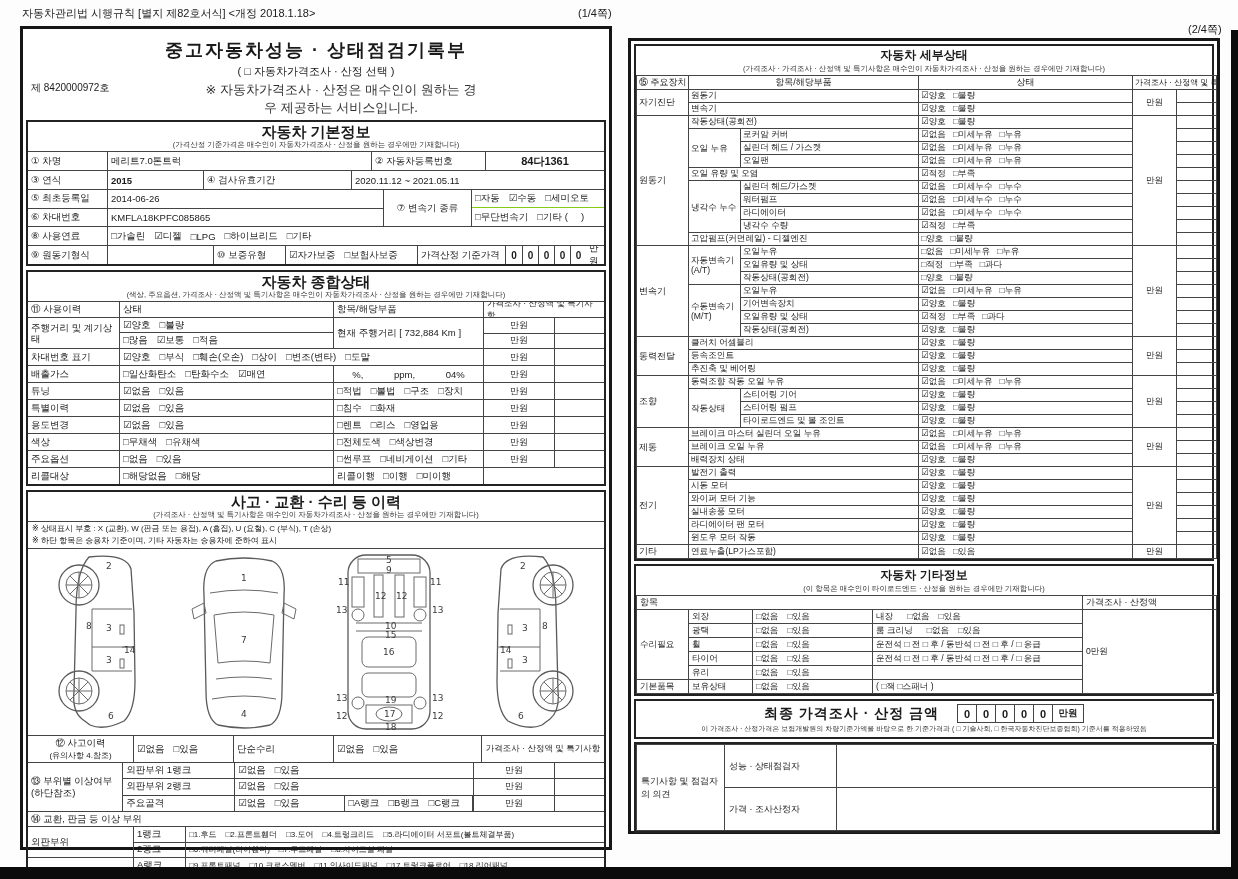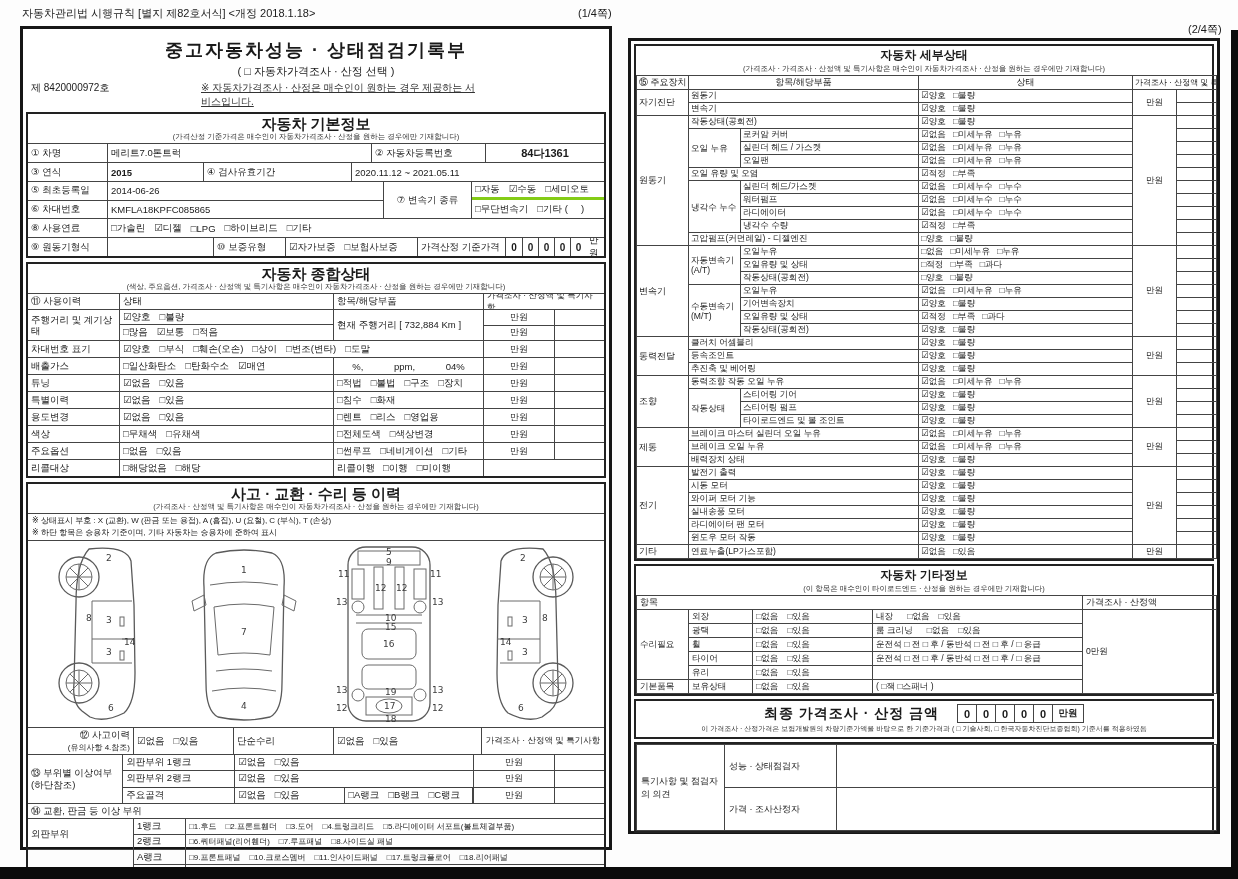--- a/index.html
+++ b/index.html
@@ -24,21 +24,21 @@
   .c.ctr{justify-content:center;}
   .bold{font-weight:bold;}
   .cb{margin-right:9px;white-space:nowrap;}
   .digit{width:16px;border-left:1px solid #444;display:flex;align-items:center;justify-content:center;font-weight:bold;font-size:10px;box-sizing:border-box;}
   .pm{flex:1;display:flex;align-items:center;justify-content:center;font-size:9px;}
   .pe{width:50px;border-left:1px solid #444;box-sizing:border-box;}
   .p1-title{text-align:center;font-size:18px;font-weight:bold;letter-spacing:2px;padding-top:9px;}
   .p1-sub{text-align:center;font-size:11px;margin-top:2px;}
   .p1-meta{display:flex;font-size:8.5px;margin-top:2px;padding:0 8px;}
   .p1-docno{width:170px;font-size:10px;}
-  .p1-service{flex:1;font-size:10px;color:#333;text-decoration:underline;}
+  .p1-service{flex:1;text-align:center;font-size:13px;color:#333;}
   .legend{font-size:8px;line-height:12px;padding:1px 4px;border-top:1px solid #444;}
   .diag-row{display:flex;justify-content:space-around;border-top:1px solid #444;padding:2px 0;}
   .diag-row svg{display:block;}
   .dnum{font-size:9px;fill:#3a3a3a;font-family:"DejaVu Sans",sans-serif;}
   .outline{fill:none;stroke:#5a5a5a;stroke-width:1.3;stroke-linejoin:round;}
   .outline2{fill:none;stroke:#6a6a6a;stroke-width:1;}
   table{border-collapse:collapse;table-layout:fixed;}
   .dtable{width:580px;margin:0;border-radius:26px;}
   .dtable td,.dtable th{border:1px solid #444;font-size:8.6px;padding:0 2px;height:12.8px;overflow:hidden;white-space:nowrap;font-weight:normal;text-align:left;box-sizing:border-box;}
   .dtable .hd{text-align:center;font-size:9px;}
@@ -97,21 +97,21 @@
           <div class="c lab" style="width:80px;height:100%">⑤ 최초등록일</div>
           <div class="c" style="flex:1;height:100%">2014-06-26</div>
         </div>
         <div style="display:flex;height:18px">
           <div class="c lab" style="width:80px;height:100%">⑥ 차대번호</div>
           <div class="c" style="flex:1;height:100%">KMFLA18KPFC085865</div>
         </div>
       </div>
       <div class="c lab ctr" style="width:88px">⑦ 변속기 종류</div>
       <div style="flex:1;display:flex;flex-direction:column">
-        <div class="c last" style="height:18px;border-bottom:3px solid #84cc16">
+        <div class="c last" style="height:18px;border-bottom:1px solid #84cc16">
             <span class="cb">□자동</span>
             <span class="cb">☑수동</span>
             <span class="cb">□세미오토</span>
           </div>
         <div class="c last" style="height:18px">
             <span class="cb">□무단변속기</span>
             <span class="cb">□기타 (&nbsp;&nbsp;&nbsp;&nbsp;&nbsp;)</span>
           </div>
       </div>
     </div>
@@ -378,21 +378,21 @@
         <text class="dnum" x="54" y="18">2</text>
         <text class="dnum" x="76" y="78">8</text>
         <text class="dnum" x="56" y="80">3</text>
         <text class="dnum" x="56" y="112">3</text>
         <text class="dnum" x="34" y="102">14</text>
         <text class="dnum" x="52" y="168">6</text>
       </svg>
     </div>
 
     <div class="r" style="height:26px">
-      <div class="c lab" style="width:106px;flex-direction:column;align-items:flex-end;justify-content:center">
+      <div class="c lab" style="width:106px;flex-direction:column;align-items:center;justify-content:center">
         <span>⑫ 사고이력</span>
         <span style="font-size:8px">(유의사항 4.참조)</span>
       </div>
       <div class="c" style="width:100px">
           <span class="cb">☑없음</span>
           <span class="cb">□있음</span>
         </div>
       <div class="c" style="width:100px">단순수리</div>
       <div class="c" style="width:148px">
           <span class="cb">☑없음</span>

